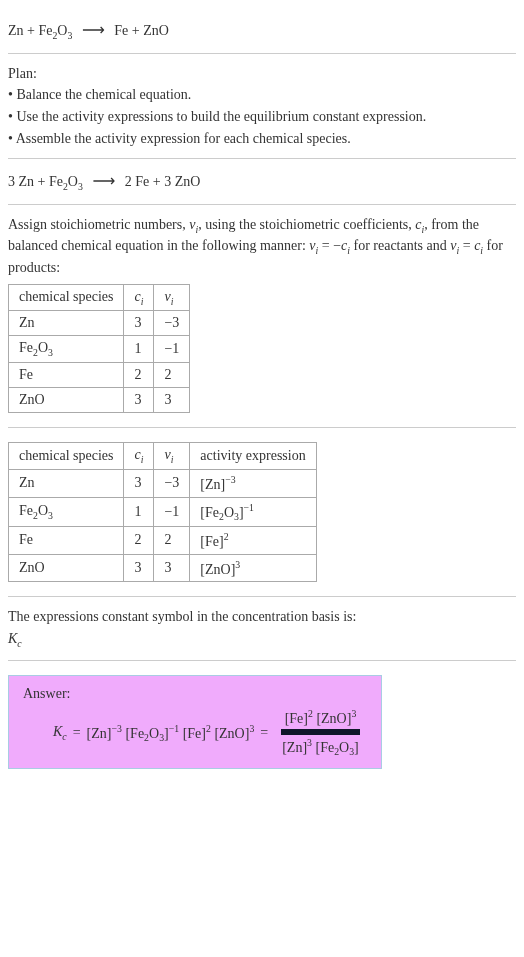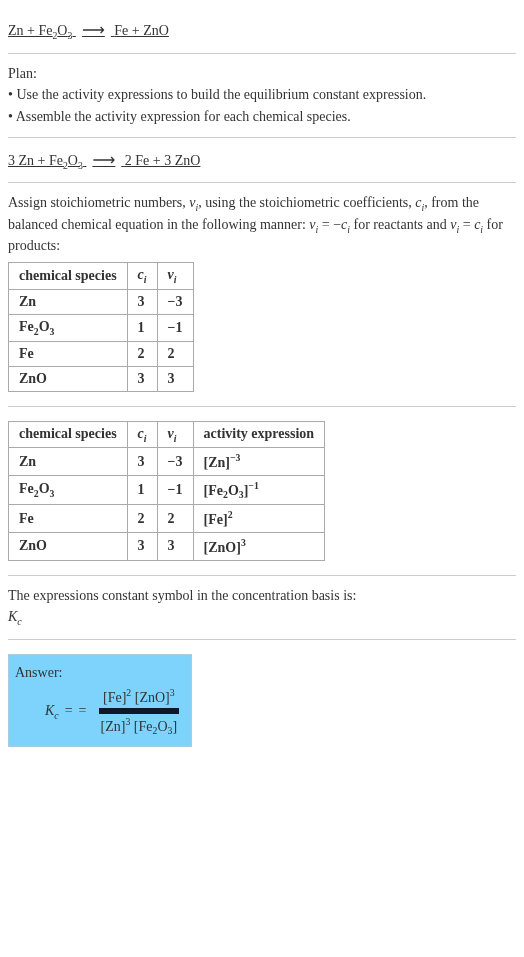--- a/index.html
+++ b/index.html
@@ -22,21 +22,20 @@
     .section:last-child {
       border-bottom: none;
     }
     .line {
       margin: 2px 0;
       line-height: 1.4;
     }
     .equation {
       font-family: Georgia, serif;
       margin: 4px 0;
-      text-decoration: underline;
     }
     .arrow {
       font-size: 16px;
       margin: 0 6px;
     }
     .sub {
       font-size: 0.7em;
       vertical-align: sub;
     }
     .sup {
@@ -47,30 +46,30 @@
       font-style: italic;
     }
     table {
       border-collapse: collapse;
       margin: 6px 0;
     }
     th, td {
       border: 1px solid #aaa;
       padding: 4px 10px;
       text-align: left;
-      font-weight: bold;
+      font-weight: normal;
       background: #fff;
     }
     th {
       background: #fff;
     }
     .answer-box {
-      background: #7dd3fc;
+      background: #f0abfc;
       border: 1px solid #a9cce3;
-      padding: 10px 6px;
+      padding: 10px 14px;
       margin-top: 6px;
       display: inline-block;
     }
     .kc-expression {
       display: flex;
       align-items: center;
       gap: 6px;
       margin-top: 6px;
     }
     .frac {
@@ -97,20 +96,21 @@
 <div class="section">
   <div class="equation">
     <span>Zn + Fe</span><span class="sub">2</span><span>O</span><span class="sub">3</span>
     <span class="arrow">⟶</span>
     <span>Fe + ZnO</span>
   </div>
 </div>
 
 <div class="section">
   <div class="line">Plan:</div>
+  <div class="line">• Balance the chemical equation.</div>
   <div class="line">• Use the activity expressions to build the equilibrium constant expression.</div>
   <div class="line">• Assemble the activity expression for each chemical species.</div>
 </div>
 
 <div class="section">
   <div class="equation">
     <span>3 Zn + Fe</span><span class="sub">2</span><span>O</span><span class="sub">3</span>
     <span class="arrow">⟶</span>
     <span>2 Fe + 3 ZnO</span>
   </div>
@@ -194,20 +194,26 @@
     <span class="italic">K</span><span class="sub italic">c</span>
   </div>
 </div>
 
 <div class="section" style="border-bottom:none;">
   <div class="answer-box">
     <div>Answer:</div>
     <div class="kc-expression pad-left">
       <span><span class="italic">K</span><span class="sub italic">c</span></span>
       <span> = </span>
+      <span>
+        <span>[Zn]</span><span class="sup">−3</span>
+        <span> [Fe</span><span class="sub">2</span><span>O</span><span class="sub">3</span><span>]</span><span class="sup">−1</span>
+        <span> [Fe]</span><span class="sup">2</span>
+        <span> [ZnO]</span><span class="sup">3</span>
+      </span>
       <span> = </span>
       <span class="frac">
         <span class="frac-num">
           <span>[Fe]</span><span class="sup">2</span><span> [ZnO]</span><span class="sup">3</span>
         </span>
         <span class="frac-den">
           <span>[Zn]</span><span class="sup">3</span><span> [Fe</span><span class="sub">2</span><span>O</span><span class="sub">3</span><span>]</span>
         </span>
       </span>
     </div>

